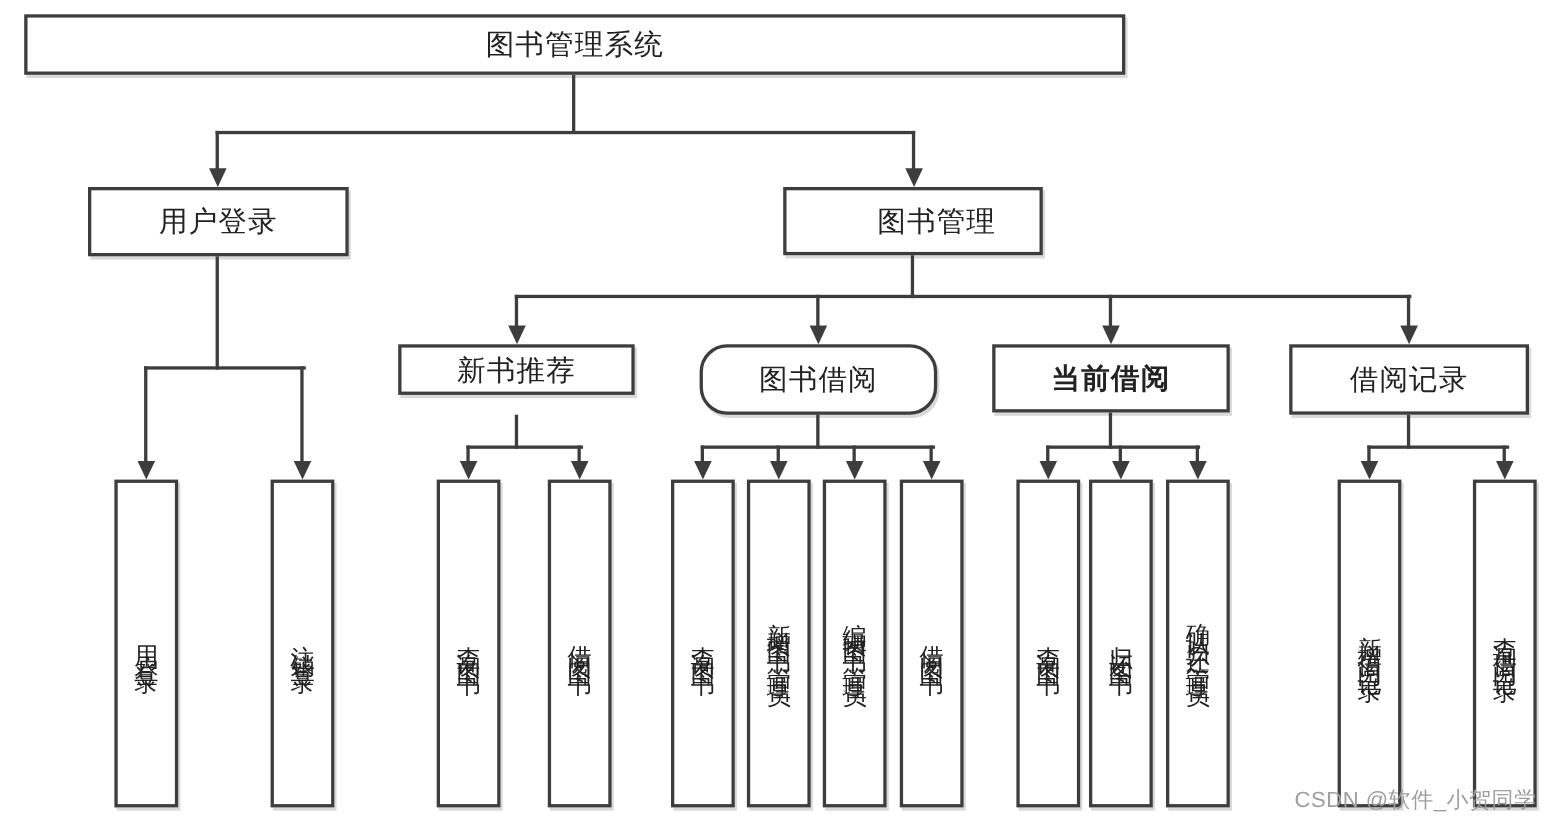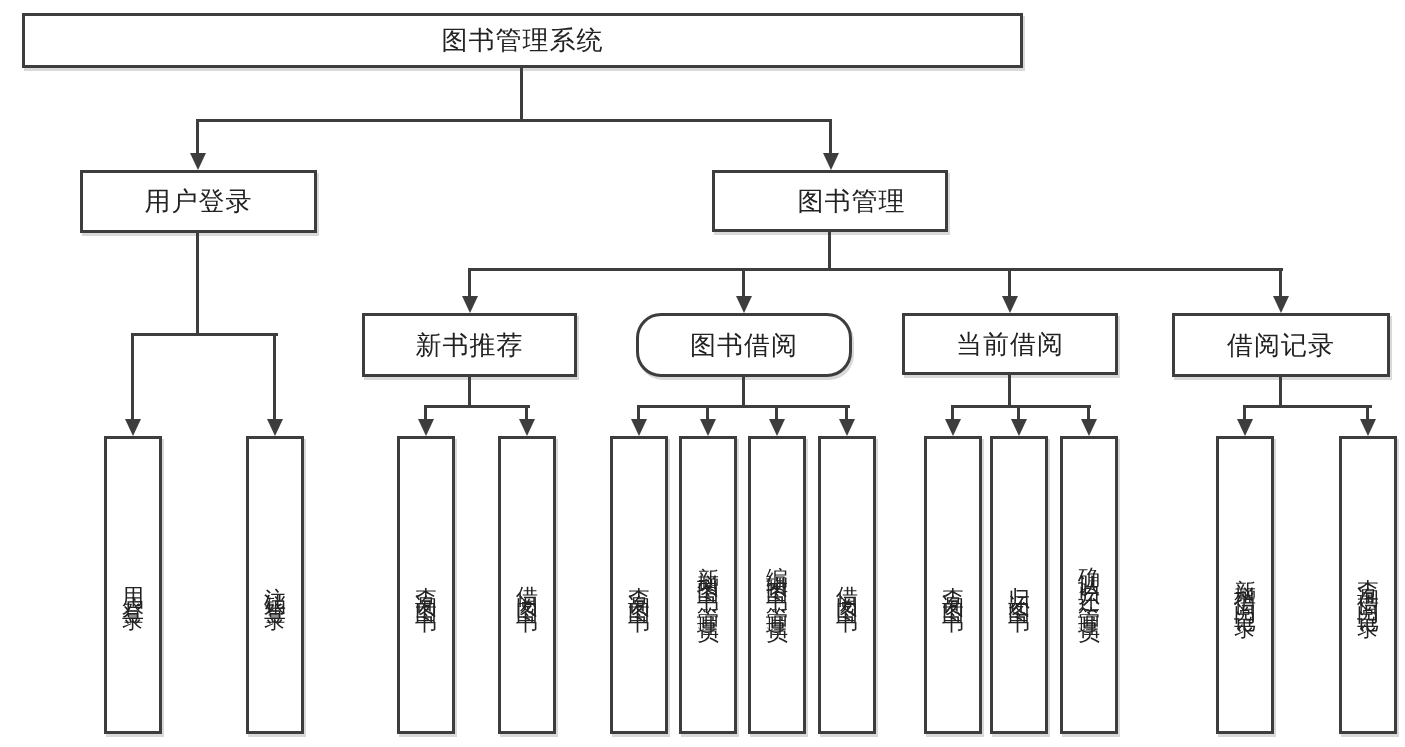--- a/index.html
+++ b/index.html
@@ -94,27 +94,27 @@
   <div class="hl" style="left:468px;top:268px;width:815px;"></div>
   <div class="vl" style="left:468px;top:268px;height:31px;"></div>
   <div class="ah" style="left:462px;top:296px;"></div>
   <div class="vl" style="left:742px;top:268px;height:31px;"></div>
   <div class="ah" style="left:736px;top:296px;"></div>
   <div class="vl" style="left:1008px;top:268px;height:31px;"></div>
   <div class="ah" style="left:1002px;top:296px;"></div>
   <div class="vl" style="left:1279px;top:268px;height:31px;"></div>
   <div class="ah" style="left:1273px;top:296px;"></div>
 
-  <div class="box hbox" style="left:362px;top:313px;width:215px;height:64px;">
+  <div class="box hbox" style="left:362px;top:313px;width:215px;height:46px;">
     <span class="lbl">新书推荐</span>
   </div>
   <div class="box hbox" style="left:636px;top:313px;width:216px;height:64px;border-radius:25px;">
     <span class="lbl">图书借阅</span>
   </div>
-  <div class="box hbox" style="left:902px;top:313px;width:216px;height:62px;">
+  <div class="box hbox" style="left:902px;top:313px;width:216px;height:62px;font-weight:bold;">
     <span class="lbl">当前借阅</span>
   </div>
   <div class="box hbox" style="left:1172px;top:313px;width:218px;height:64px;">
     <span class="lbl">借阅记录</span>
   </div>
 
   <div class="vl" style="left:468px;top:377px;height:31px;"></div>
   <div class="hl" style="left:424px;top:405px;width:106px;"></div>
   <div class="vl" style="left:424px;top:405px;height:17px;"></div>
   <div class="ah" style="left:418px;top:419px;"></div>
@@ -181,14 +181,15 @@
   <div class="box vbox" style="left:1060px;">
     <span class="lbl">确认归还（管理员）</span>
   </div>
   <div class="box vbox" style="left:1216px;">
     <span class="lbl">新增借阅记录</span>
   </div>
   <div class="box vbox" style="left:1339px;">
     <span class="lbl">查询借阅记录</span>
   </div>
 
+  <div class="watermark">CSDN @软件_小贺同学</div>
 
 </div>
 
 </body></html>

